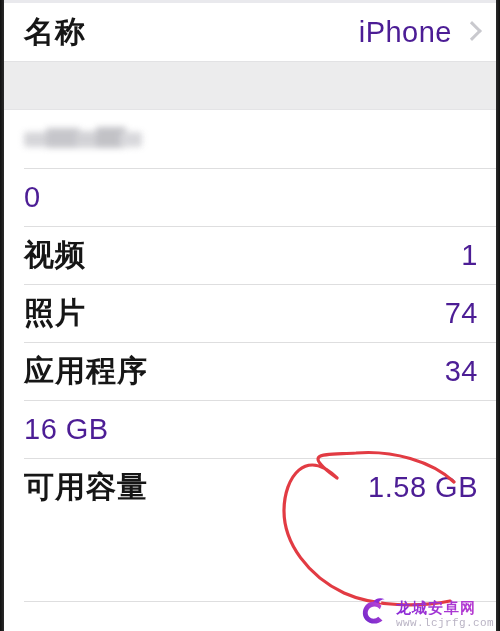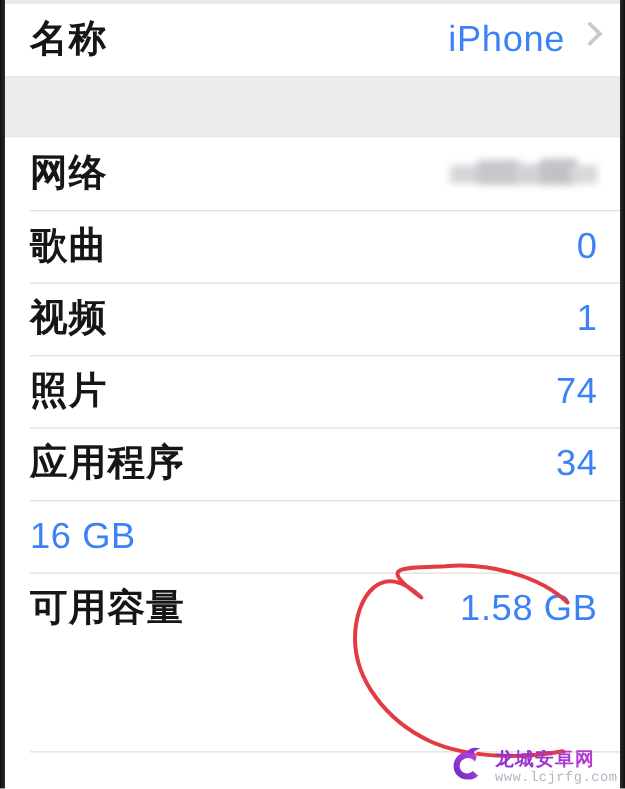--- a/index.html
+++ b/index.html
@@ -78,23 +78,24 @@
     font-size: 30px;
     font-weight: 700;
     color: #161616;
     letter-spacing: 1px;
     line-height: 1;
     white-space: nowrap;
   }
 
   .row-value {
     display: flex;
+    align-items: center;
     gap: 12px;
     font-size: 29px;
-    color: #3b82f6;
+    color: #4c1d95;
     font-weight: 400;
     letter-spacing: 0.5px;
     white-space: nowrap;
   }
 
   .chevron {
     display: inline-block;
     width: 14px;
     height: 24px;
     position: relative;
@@ -205,34 +206,32 @@
       <div class="row-label">名称</div>
       <div class="row-value">
         <span>iPhone</span>
         <span class="chevron"></span>
       </div>
     </div>
 
     <div class="group-gap"></div>
 
     <div class="row">
-      <div class="row-label">网络</div>
       <div class="row-value">
         <span class="redacted">
           <span class="s1"></span>
             <span class="s2"></span>
             <span class="s3"></span>
             <span class="s4"></span>
             <span class="s5"></span>
         </span>
       </div>
     </div>
 
     <div class="row">
-      <div class="row-label">歌曲</div>
       <div class="row-value">0</div>
     </div>
 
     <div class="row">
       <div class="row-label">视频</div>
       <div class="row-value">1</div>
     </div>
 
     <div class="row">
       <div class="row-label">照片</div>

